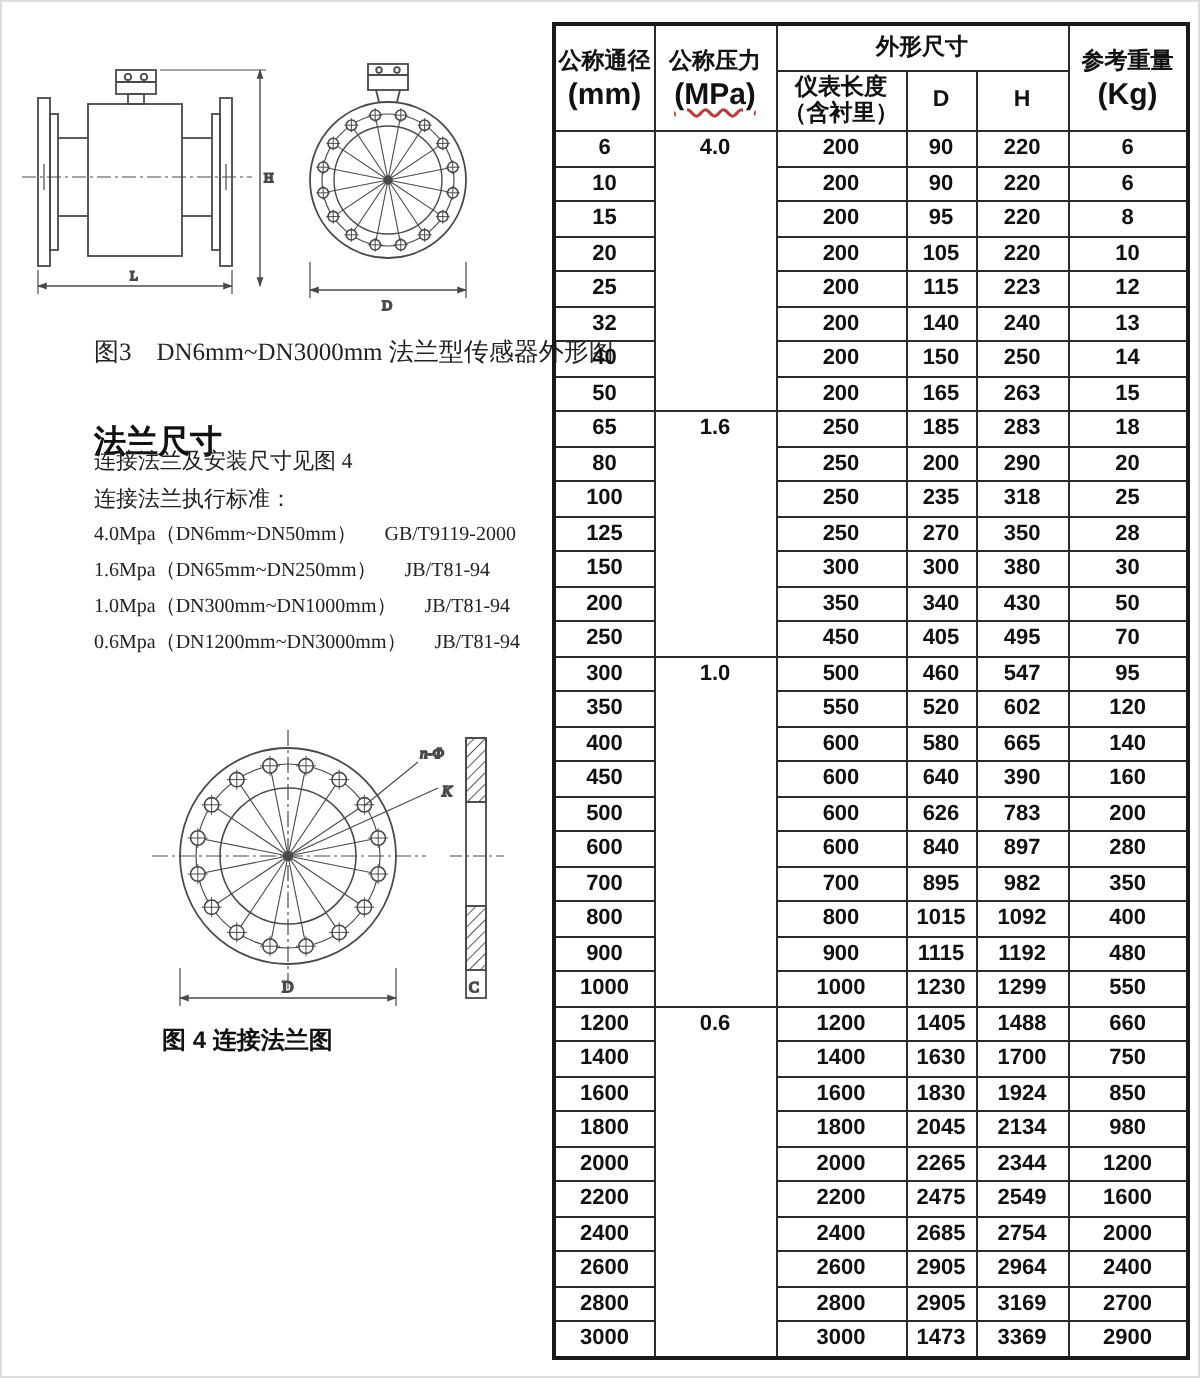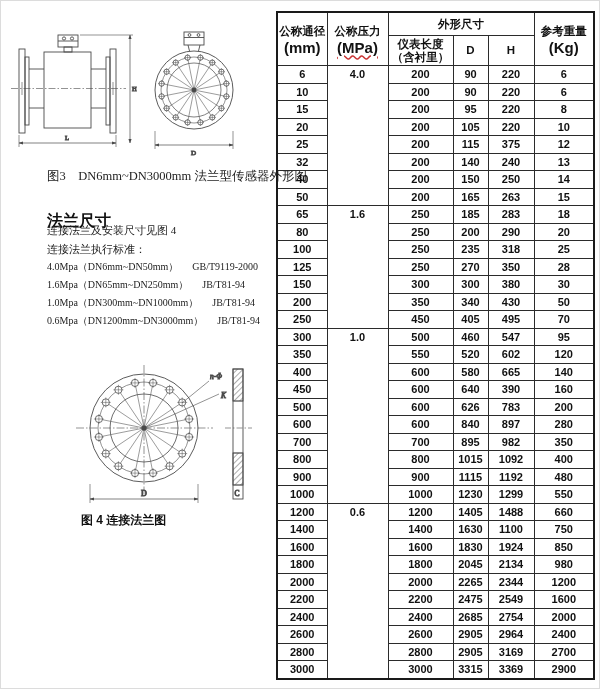--- a/index.html
+++ b/index.html
@@ -353,21 +353,21 @@
           <td>20</td>
           <td>200</td>
           <td>105</td>
           <td>220</td>
           <td>10</td>
         </tr>
         <tr>
           <td>25</td>
           <td>200</td>
           <td>115</td>
-          <td>375</td>
+          <td>223</td>
           <td>12</td>
         </tr>
         <tr>
           <td>32</td>
           <td>200</td>
           <td>140</td>
           <td>240</td>
           <td>13</td>
         </tr>
         <tr>
@@ -510,21 +510,21 @@
           <td class="pressure-cell" rowspan="10">0.6</td>
           <td>1200</td>
           <td>1405</td>
           <td>1488</td>
           <td>660</td>
         </tr>
         <tr>
           <td>1400</td>
           <td>1400</td>
           <td>1630</td>
-          <td>1100</td>
+          <td>1700</td>
           <td>750</td>
         </tr>
         <tr>
           <td>1600</td>
           <td>1600</td>
           <td>1830</td>
           <td>1924</td>
           <td>850</td>
         </tr>
         <tr>
@@ -565,20 +565,20 @@
         <tr>
           <td>2800</td>
           <td>2800</td>
           <td>2905</td>
           <td>3169</td>
           <td>2700</td>
         </tr>
         <tr>
           <td>3000</td>
           <td>3000</td>
-          <td>3315</td>
+          <td>1473</td>
           <td>3369</td>
           <td>2900</td>
         </tr>
       </tbody>
   </table>
 
 </div>
 
 </body></html>

